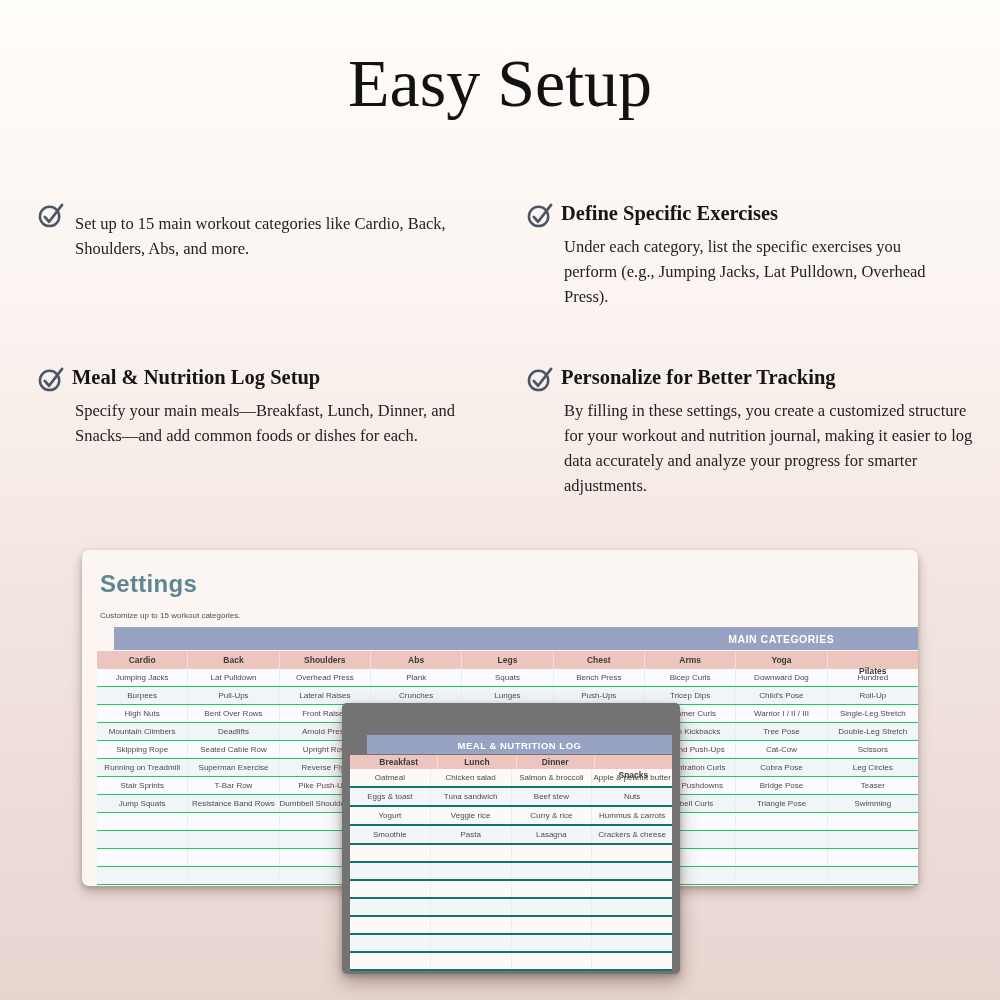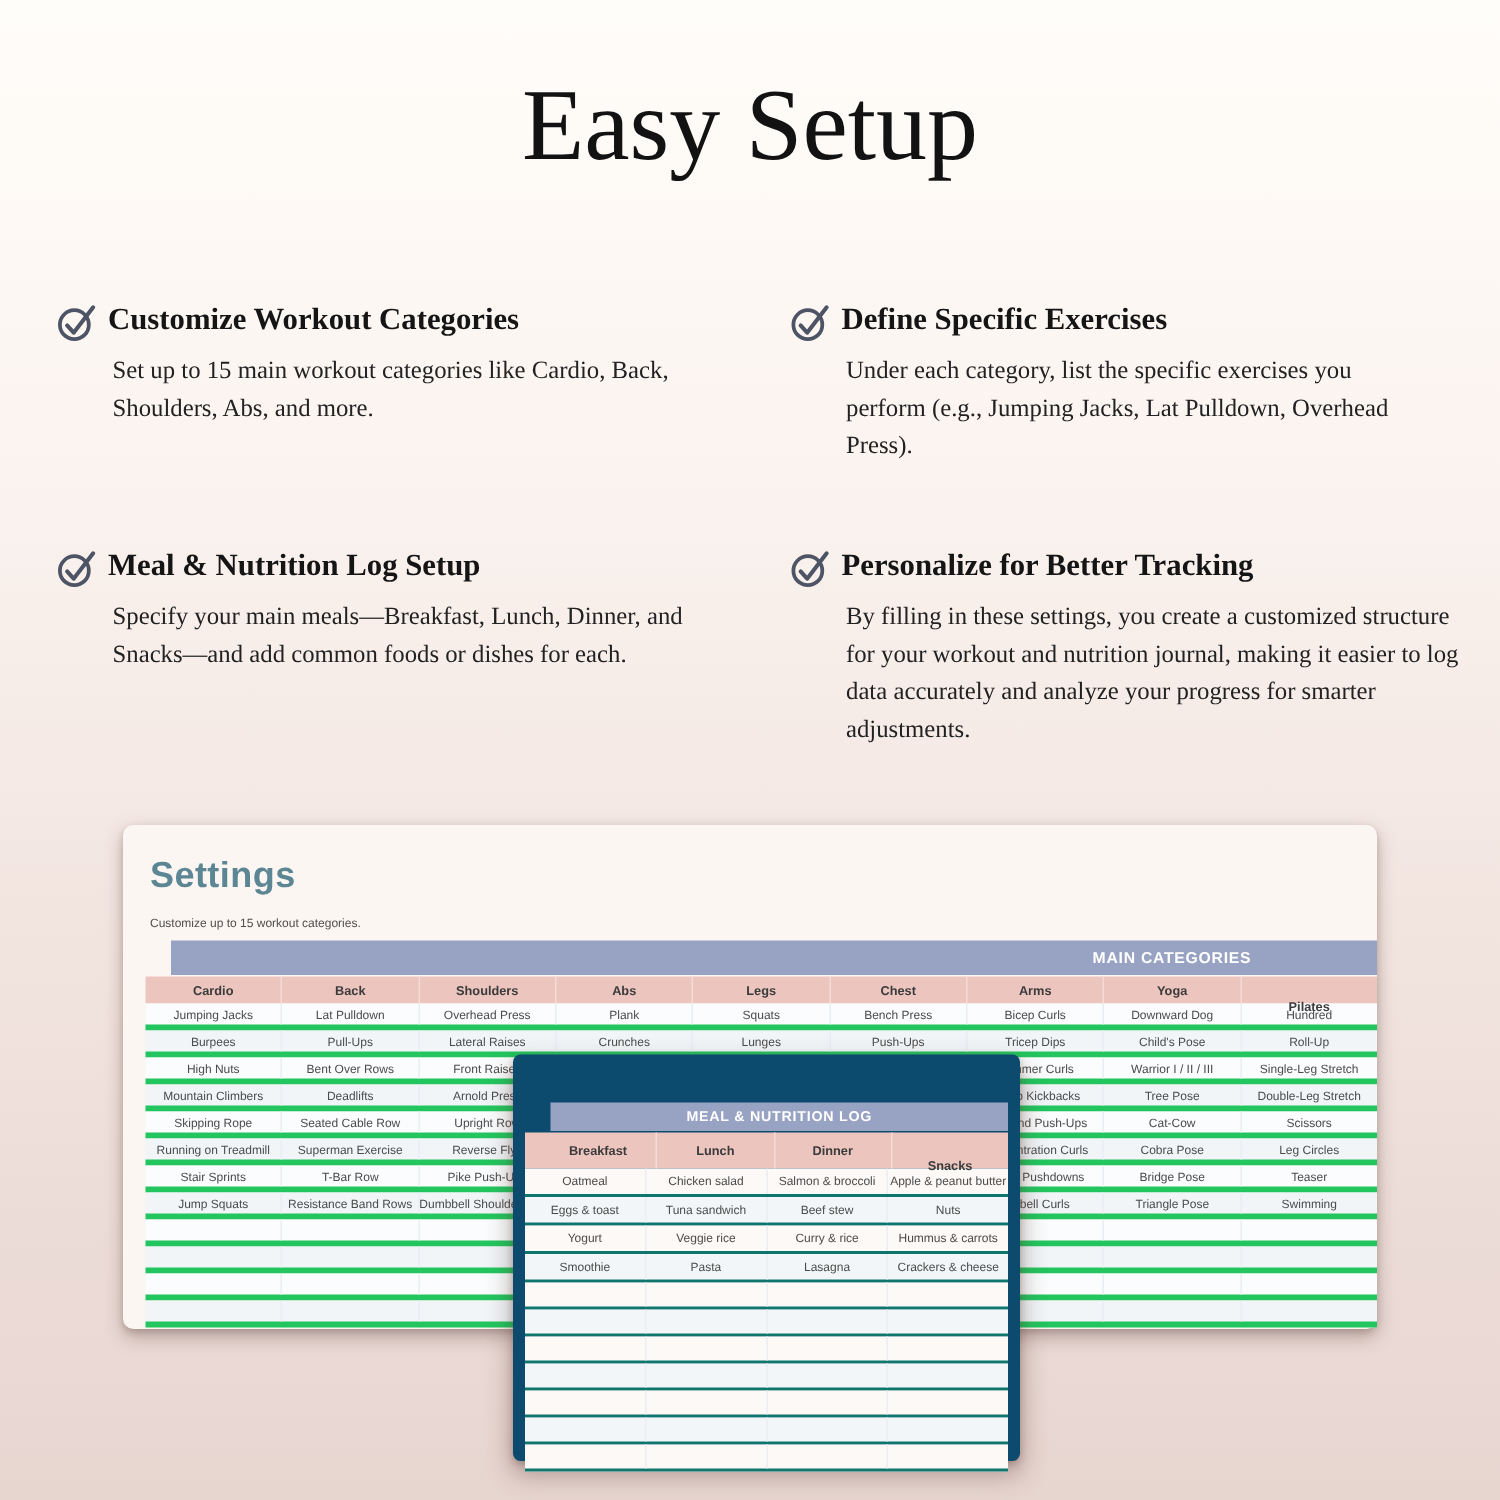--- a/index.html
+++ b/index.html
@@ -50,58 +50,57 @@
   .banner span {
     position:absolute; left:83%; top:50%; transform:translate(-50%,-50%);
     color:#fff; font-weight:700; font-size:10.5px; letter-spacing:.5px; white-space:nowrap;
   }
   .thead { display:flex; height:18px; background:#edc5bf; margin-top:1px; }
   .th {
     flex:1; display:flex; align-items:center; justify-content:center;
     font-size:8.5px; font-weight:700; color:#3b3b3b; border-right:1px solid #f6dcd6;
   }
   .th:last-child { border-right:none;margin-top:20px; }
-  .tbody .tr { display:flex; height:18px; border-bottom:4px solid #22c55e; }
+  .tbody .tr { display:flex; height:18px; border-bottom:1px solid #22c55e; }
   .tbody .tr:nth-child(odd)  { background:#fafcfd; }
   .tbody .tr:nth-child(even) { background:#f1f5f8; }
   .tbody .td {
     flex:1; display:flex; align-items:center; justify-content:center;
     font-size:8px; color:#4b4b4b; border-right:1px solid #e9eef2; white-space:nowrap;
   }
   .tbody .td:last-child { border-right:none; }
   
   .meal-panel {
     position:absolute; left:342px; top:703px; width:338px; height:271px;
-    background:#0c4a6e; border-radius:5px;
+    background:#737373; border-radius:5px;
     box-shadow:0 8px 18px rgba(90,58,52,.45), 0 2px 5px rgba(90,58,52,.3);
     font-family:"Liberation Sans", sans-serif;
   }
   .meal-table { position:absolute; left:8px; right:8px; top:32px; }
   .meal-table .banner { height:19px; }
   .meal-table .banner span { left:50%; font-size:9.5px; }
-  .meal-table .thead { height:24px;padding-left:10px; }
+  .meal-table .thead { height:14px;padding-left:10px; }
   .meal-table .tr { height:19px; }
   .meal-table .tr.empty { height:18px; }
   .meal-table .tbody .tr { border-bottom:2px solid #0f766e; }
   .meal-table .tbody .tr:nth-child(odd)  { background:#fcf9f7; }
   .meal-table .tbody .tr:nth-child(even) { background:#f2f6f8; }
 </style>
 </head>
 <body>
 
 <h1 class="page-title">Easy Setup</h1>
 
 <section class="feature" id="f1">
   <span class="icon">
     <svg viewBox="0 0 28 28" width="27" height="27">
       <circle cx="12" cy="15" r="10" fill="none" stroke="#4d5465" stroke-width="2.6"></circle>
       <path d="M7 15.5 L11.5 20.5 L25 3" fill="none" stroke="#4d5465" stroke-width="2.8" stroke-linecap="round" stroke-linejoin="round"></path>
     </svg>
   </span>
-  <h2>Customize Workout Categories</h2>
   <p>Set up to 15 main workout categories like Cardio, Back, Shoulders, Abs, and more.</p>
 </section>
 
 <section class="feature" id="f2">
   <span class="icon">
     <svg viewBox="0 0 28 28" width="27" height="27">
       <circle cx="12" cy="15" r="10" fill="none" stroke="#4d5465" stroke-width="2.6"></circle>
       <path d="M7 15.5 L11.5 20.5 L25 3" fill="none" stroke="#4d5465" stroke-width="2.8" stroke-linecap="round" stroke-linejoin="round"></path>
     </svg>
   </span>

